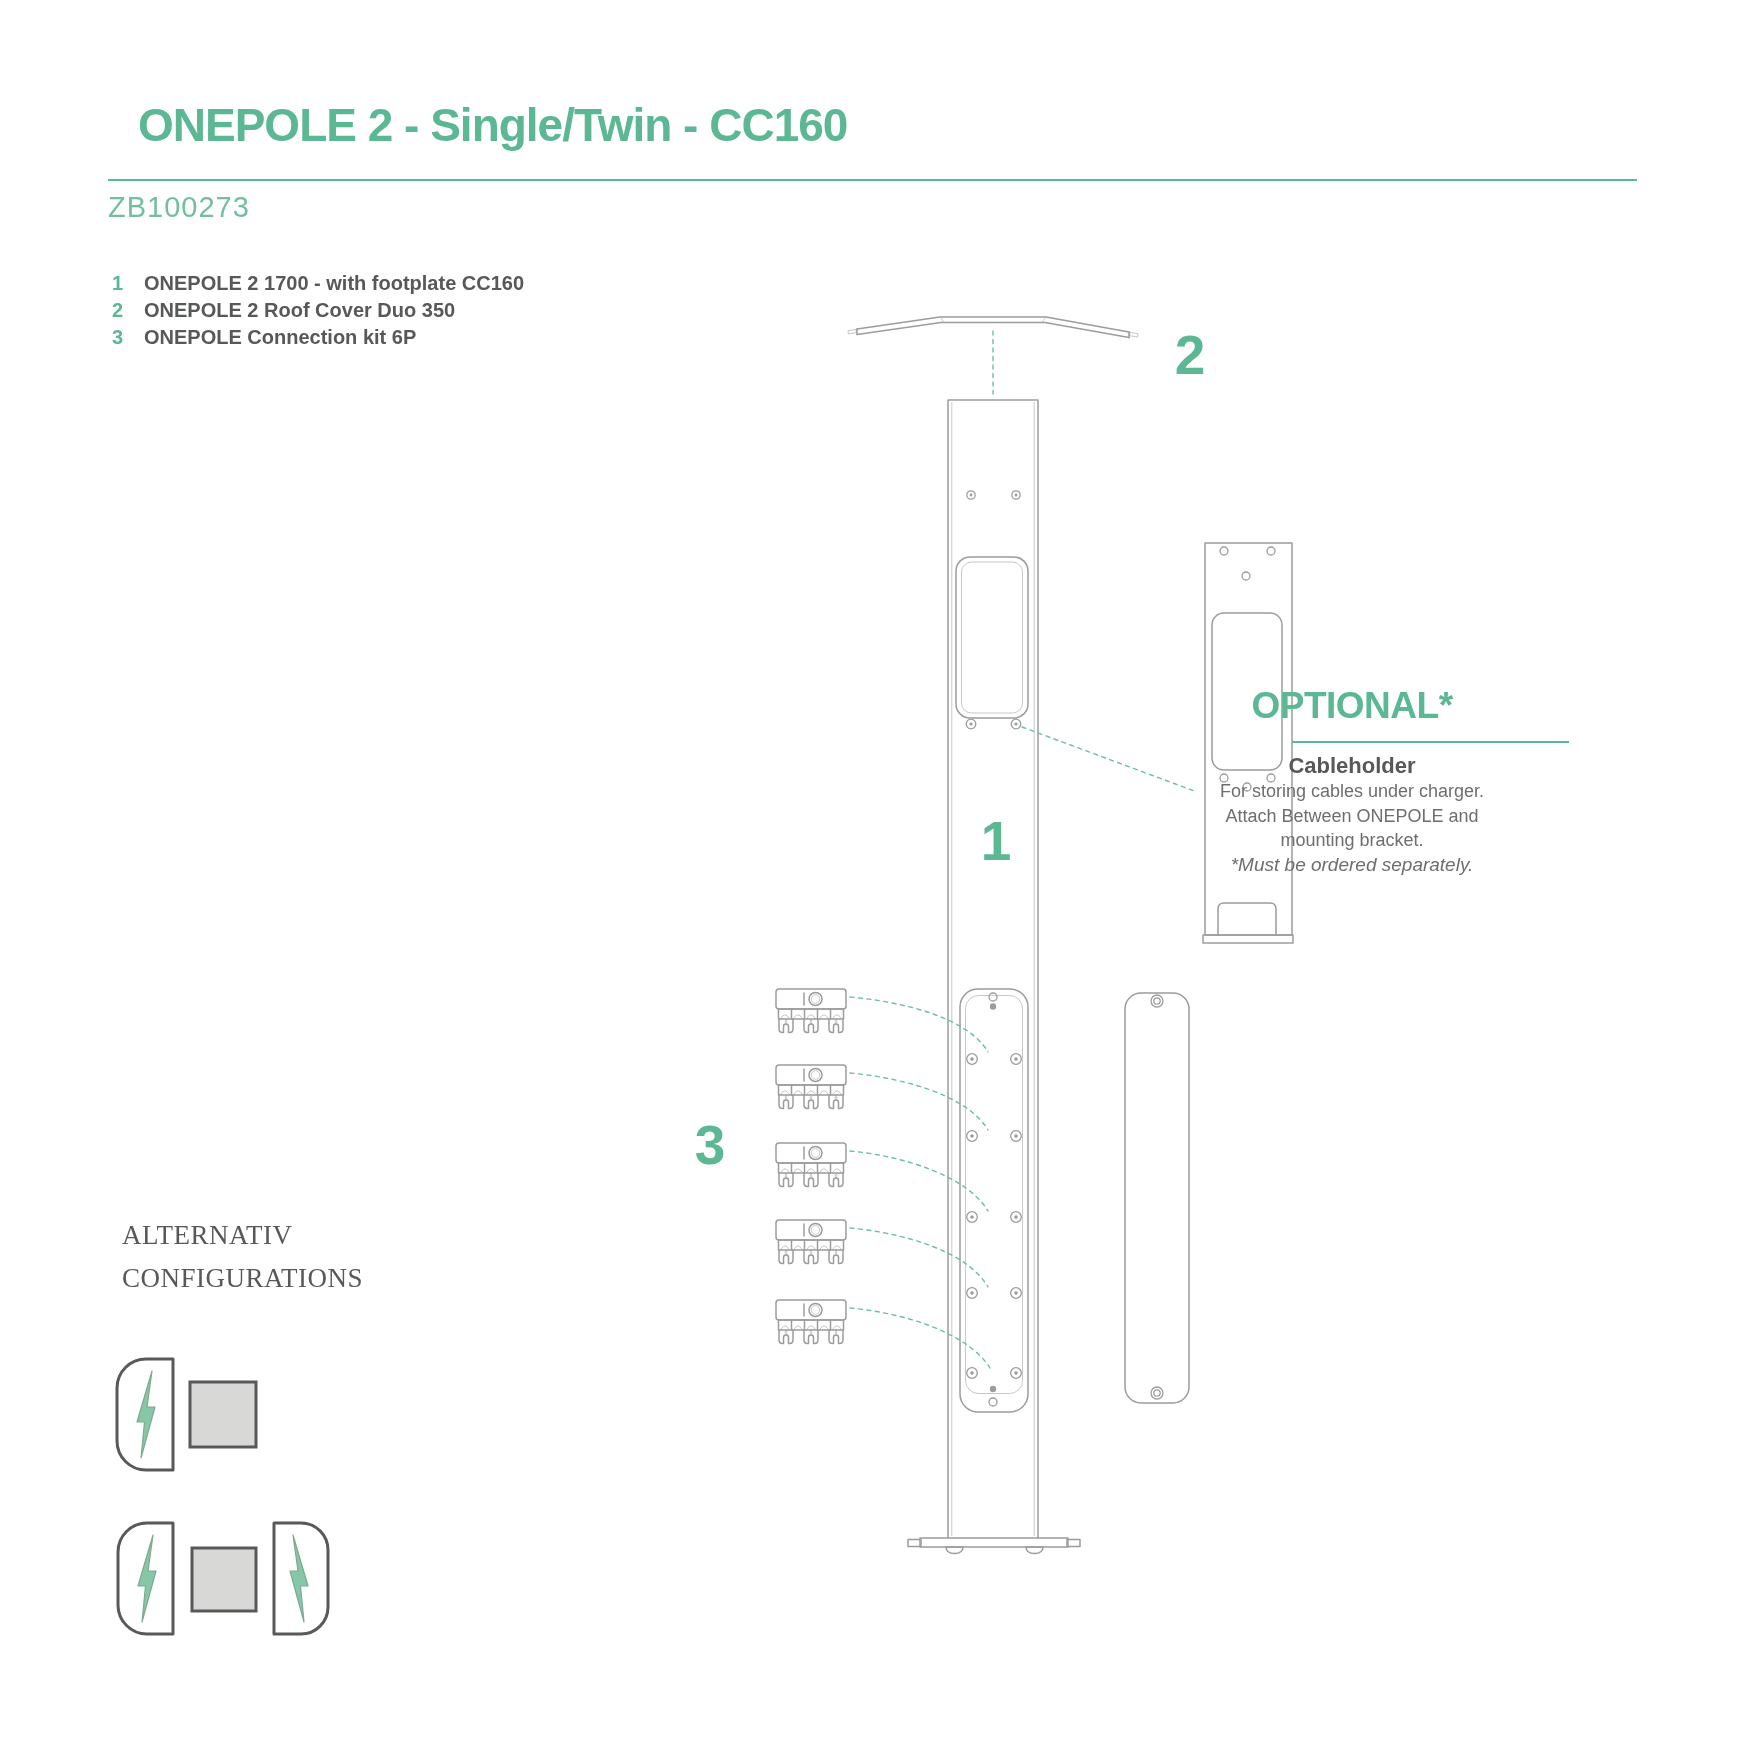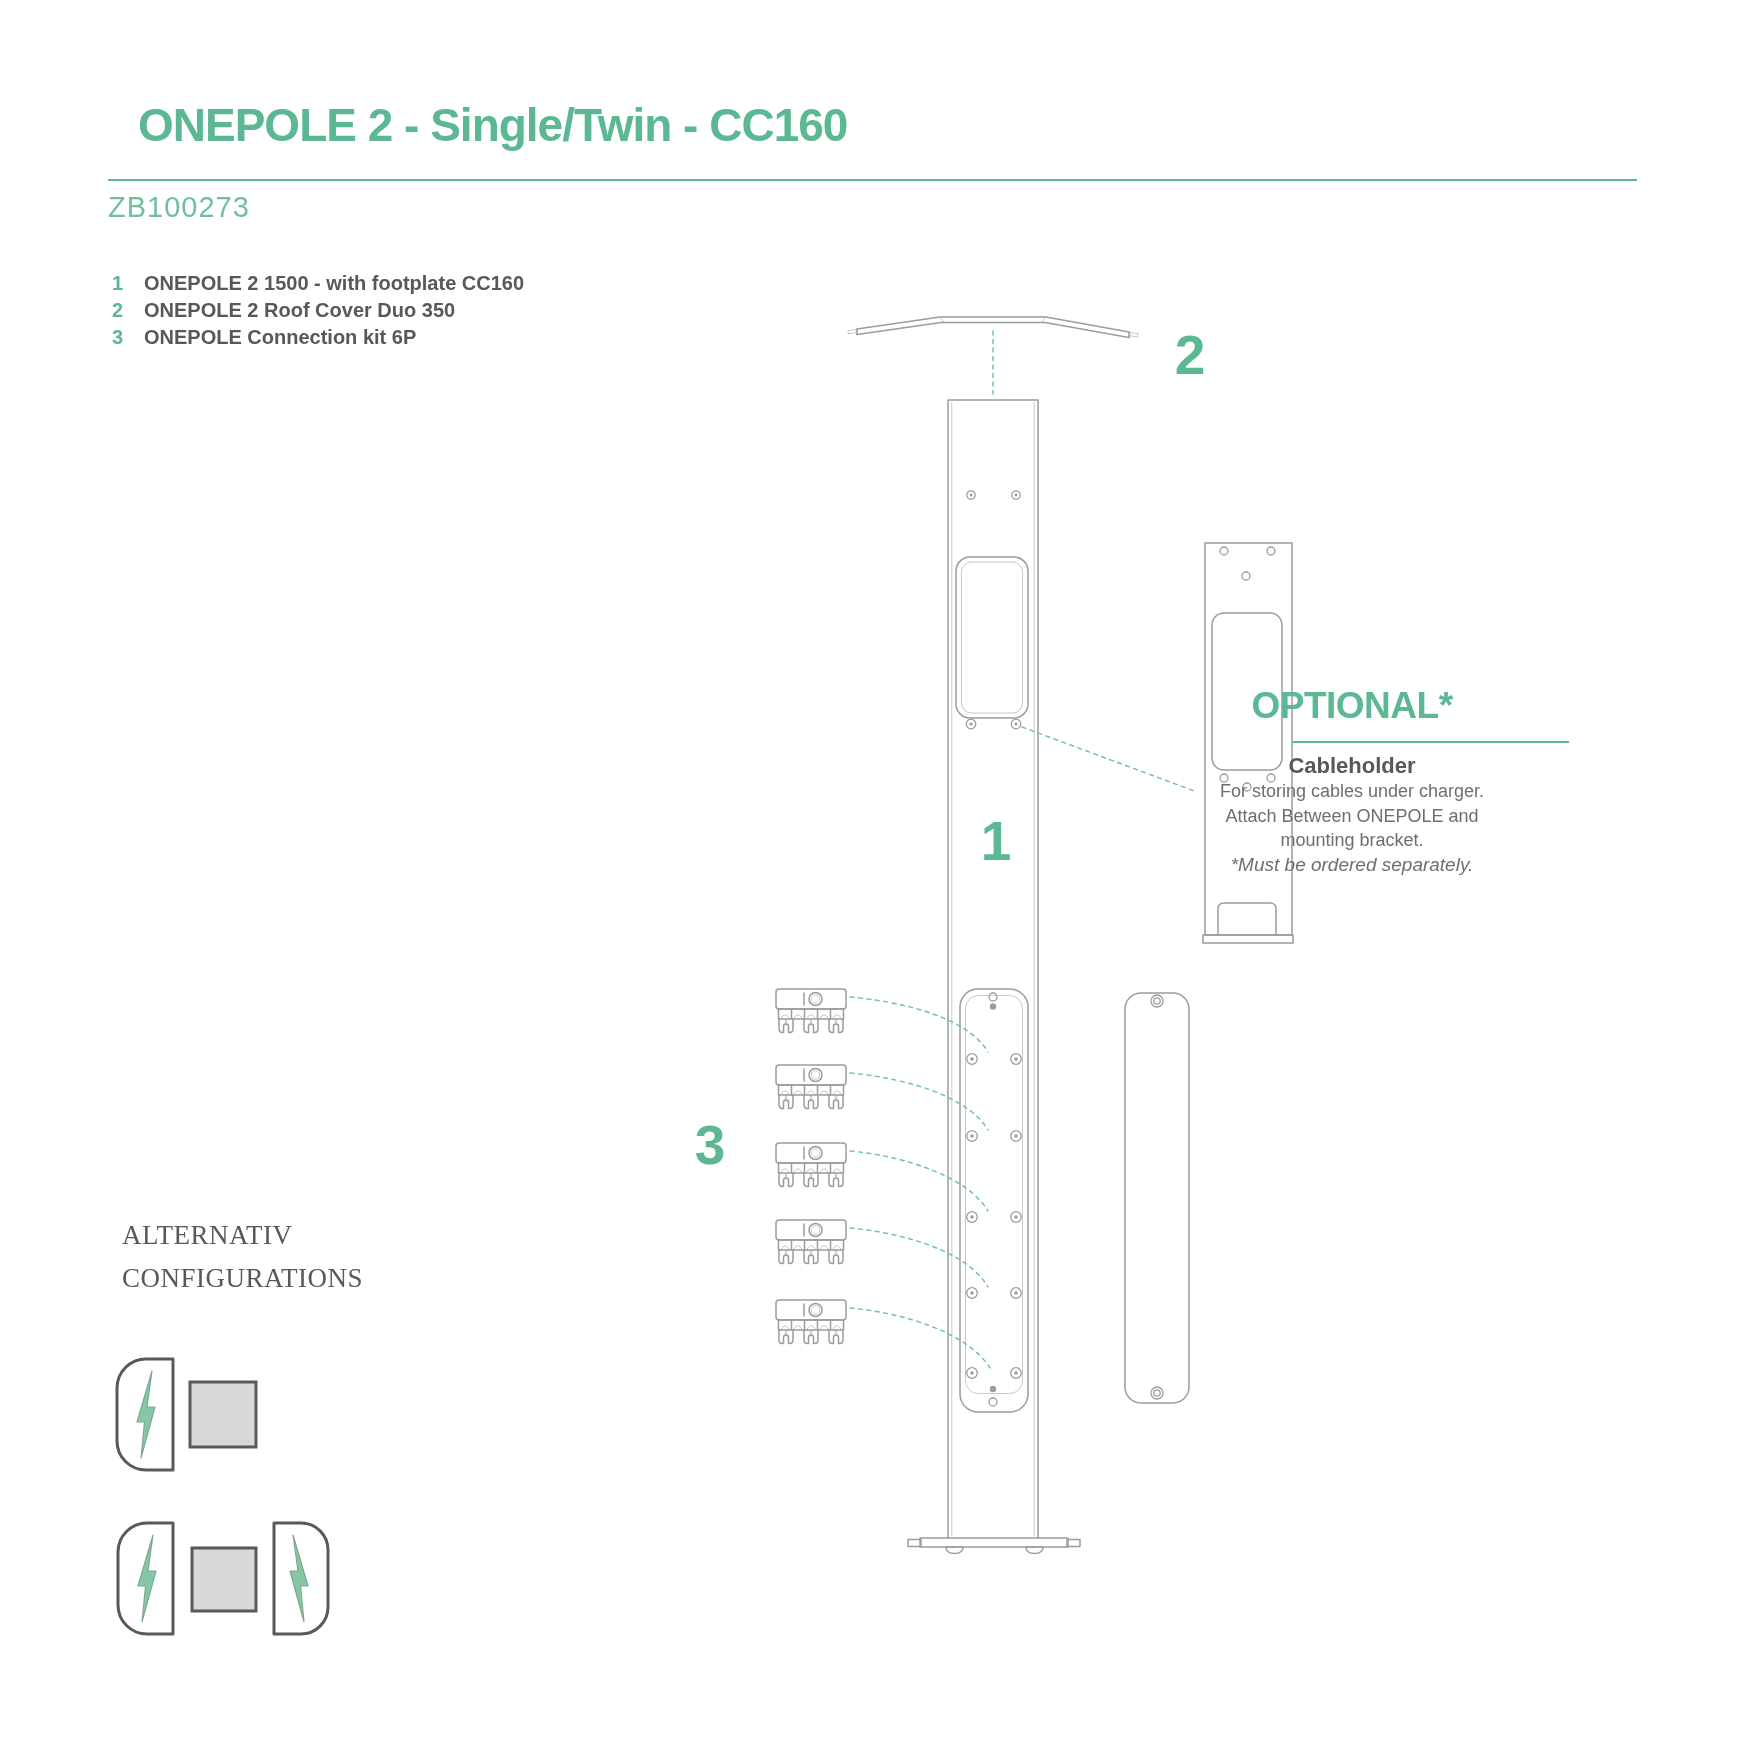--- a/index.html
+++ b/index.html
@@ -194,21 +194,21 @@
     </g>
   </svg>
 
   <div class="abs" id="title">ONEPOLE 2 - Single/Twin - CC160</div>
   <div class="abs" id="rule"></div>
   <div class="abs" id="code">ZB100273</div>
 
   <div class="abs" id="parts">
     <div class="prow">
       <span class="pnum">1</span>
-      <span>ONEPOLE 2 1500 - with footplate CC160</span>
+      <span>ONEPOLE 2 1700 - with footplate CC160</span>
     </div>
     <div class="prow">
       <span class="pnum">2</span>
       <span>ONEPOLE 2 Roof Cover Duo 350</span>
     </div>
     <div class="prow">
       <span class="pnum">3</span>
       <span>ONEPOLE Connection kit 6P</span>
     </div>
   </div>

